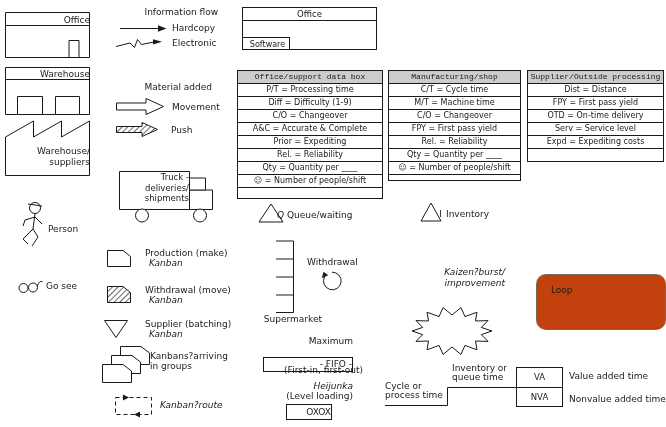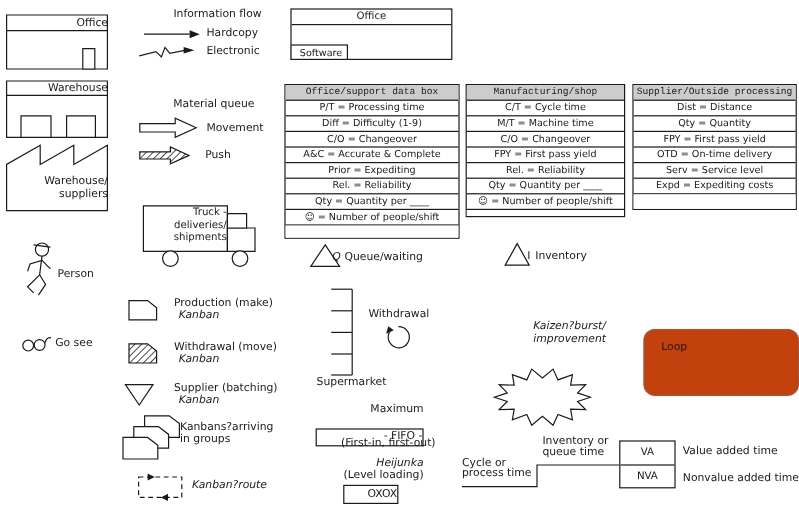--- a/index.html
+++ b/index.html
@@ -67,21 +67,21 @@
     <line class="stroke" x1="0" y1="4.5" x2="38" y2="4.5"></line>
     <polygon points="38,1.2 46.5,4.5 38,7.8" fill="#1a1a1a"></polygon>
   </svg>
   <div class="lbl" style="left:172px;top:23px">Hardcopy</div>
   <svg style="left:116px;top:37px" width="50" height="13">
     <path class="stroke" d="M0,9.5 L14,6 L18.5,10.5 L21.5,2.5 L25.5,7.5 L38,5"></path>
     <polygon points="37,2.2 46,4.8 37,7.6" fill="#1a1a1a"></polygon>
   </svg>
   <div class="lbl" style="left:172px;top:38px">Electronic</div>
 
-  <div class="lbl ctr" style="left:128px;top:82px;width:84px">Material queue</div>
+  <div class="lbl ctr" style="left:128px;top:82px;width:84px">Material added</div>
   <svg style="left:116px;top:97px" width="49" height="19">
     <path class="wfill" d="M0.5,6 H30 V1.5 L47.5,9.5 L30,17.5 V13 H0.5 Z"></path>
   </svg>
   <div class="lbl" style="left:172px;top:102px">Movement</div>
   <svg style="left:116px;top:121px" width="43" height="17">
     <path d="M0.5,5.5 H26 V1.5 L41.5,8.5 L26,15.5 V11.5 H0.5 Z" fill="url(#hatch45)" stroke="#1a1a1a" stroke-width="1"></path>
   </svg>
   <div class="lbl" style="left:171px;top:125px">Push</div>
 
   <div class="box" style="left:242px;top:7px;width:135px;height:43px">
@@ -110,21 +110,20 @@
     <div class="dbrow">FPY = First pass yield</div>
     <div class="dbrow">Rel. = Reliability</div>
     <div class="dbrow">Qty = Quantity per ____</div>
     <div class="dbrow">☺ = Number of people/shift</div>
     <div class="dbfill" style="height:5px"></div>
   </div>
 
   <div class="box" style="left:527px;top:70px;width:137px">
     <div class="dbhdr">Supplier/Outside processing</div>
     <div class="dbrow">Dist = Distance</div>
-    <div class="dbrow">Qty = Quantity</div>
     <div class="dbrow">FPY = First pass yield</div>
     <div class="dbrow">OTD = On-time delivery</div>
     <div class="dbrow">Serv = Service level</div>
     <div class="dbrow">Expd = Expediting costs</div>
     <div class="dbfill" style="height:12px"></div>
   </div>
 
   <svg style="left:119px;top:167px" width="92" height="56">
     <rect class="wfill" x="0.5" y="4.5" width="70" height="38"></rect>
     <rect class="wfill" x="70.5" y="23" width="23" height="19.5"></rect>

